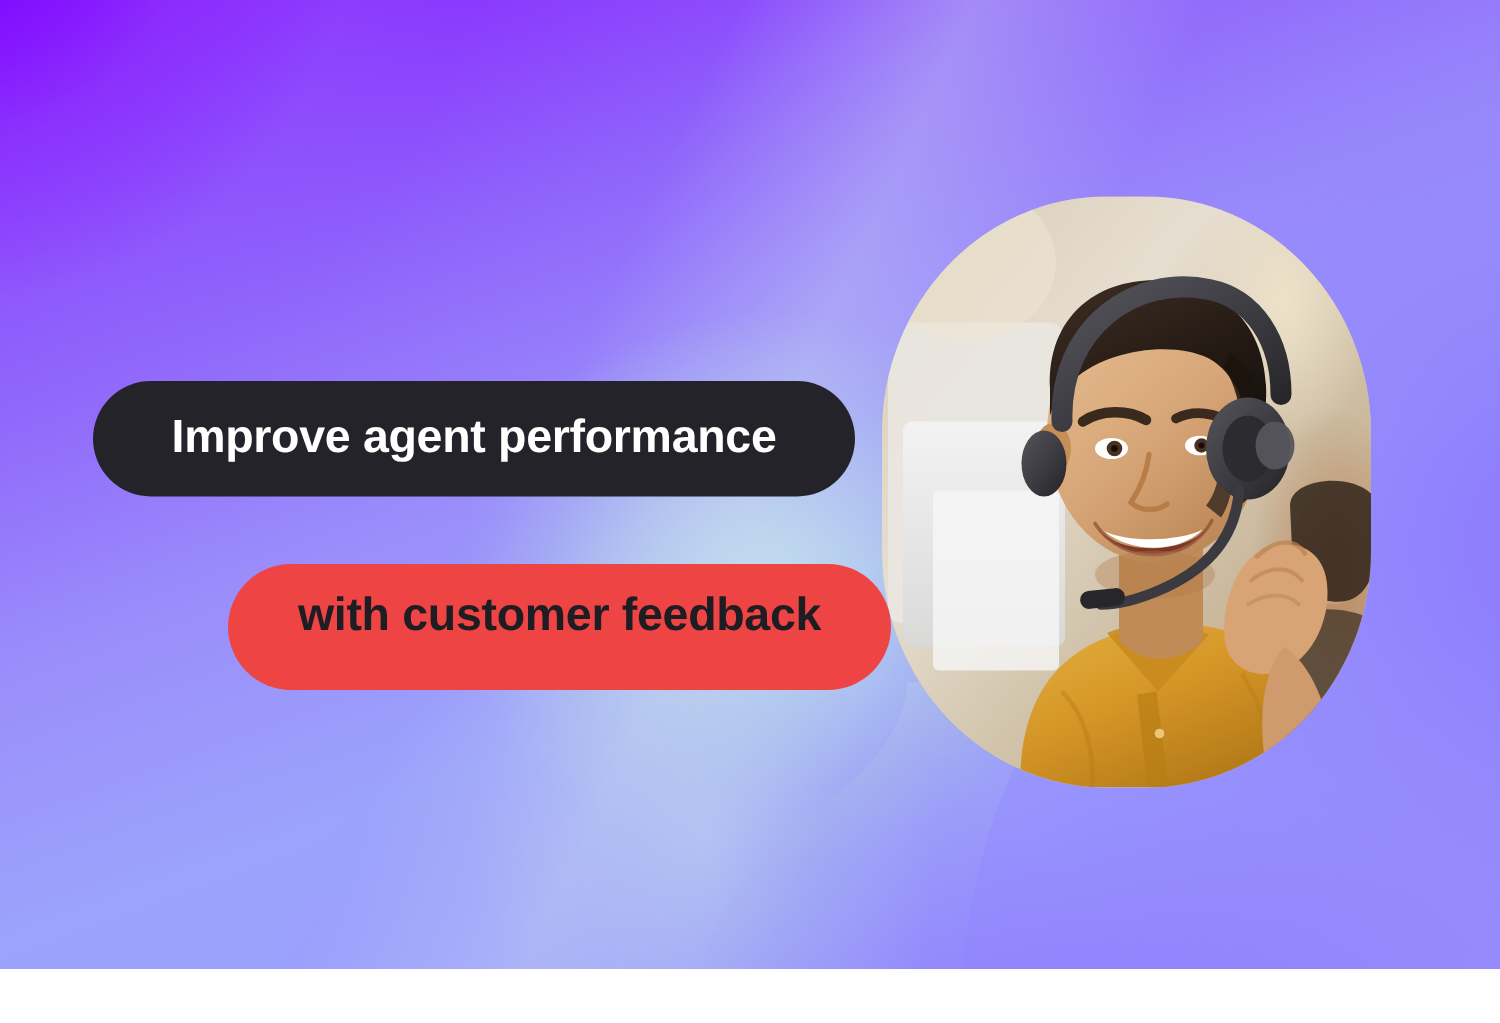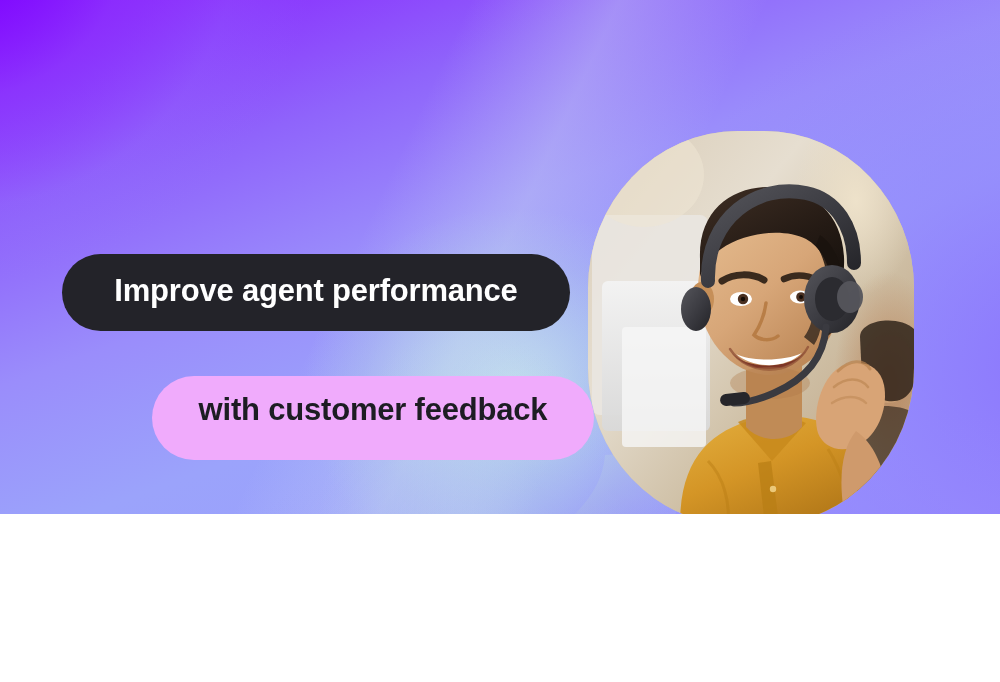--- a/index.html
+++ b/index.html
@@ -8,21 +8,21 @@
     padding: 0;
     background: #ffffff;
   }
   body {
     font-family: "Liberation Sans", sans-serif;
   }
 
   #banner {
     position: relative;
     width: 1000px;
-    height: 514px;
+    height: 646px;
     overflow: hidden;
     background: #9aa0fb;
   }
 
   
   .bg-layer {
     position: absolute;
     inset: 0;
     pointer-events: none;
   }
@@ -108,21 +108,21 @@
     font-size: 31px;
     font-weight: 700;
     padding-bottom: 3px;
   }
   #bubble-light {
     left: 152px;
     top: 376px;
     width: 442px;
     height: 84px;
     border-radius: 999px;
-    background: #f0abfc;
+    background: #ef4444;
     color: #1d1d23;
     font-size: 31px;
     font-weight: 700;
     padding-bottom: 16px;
   }
 
   
   #agent-photo {
     position: absolute;
     left: 588px;

